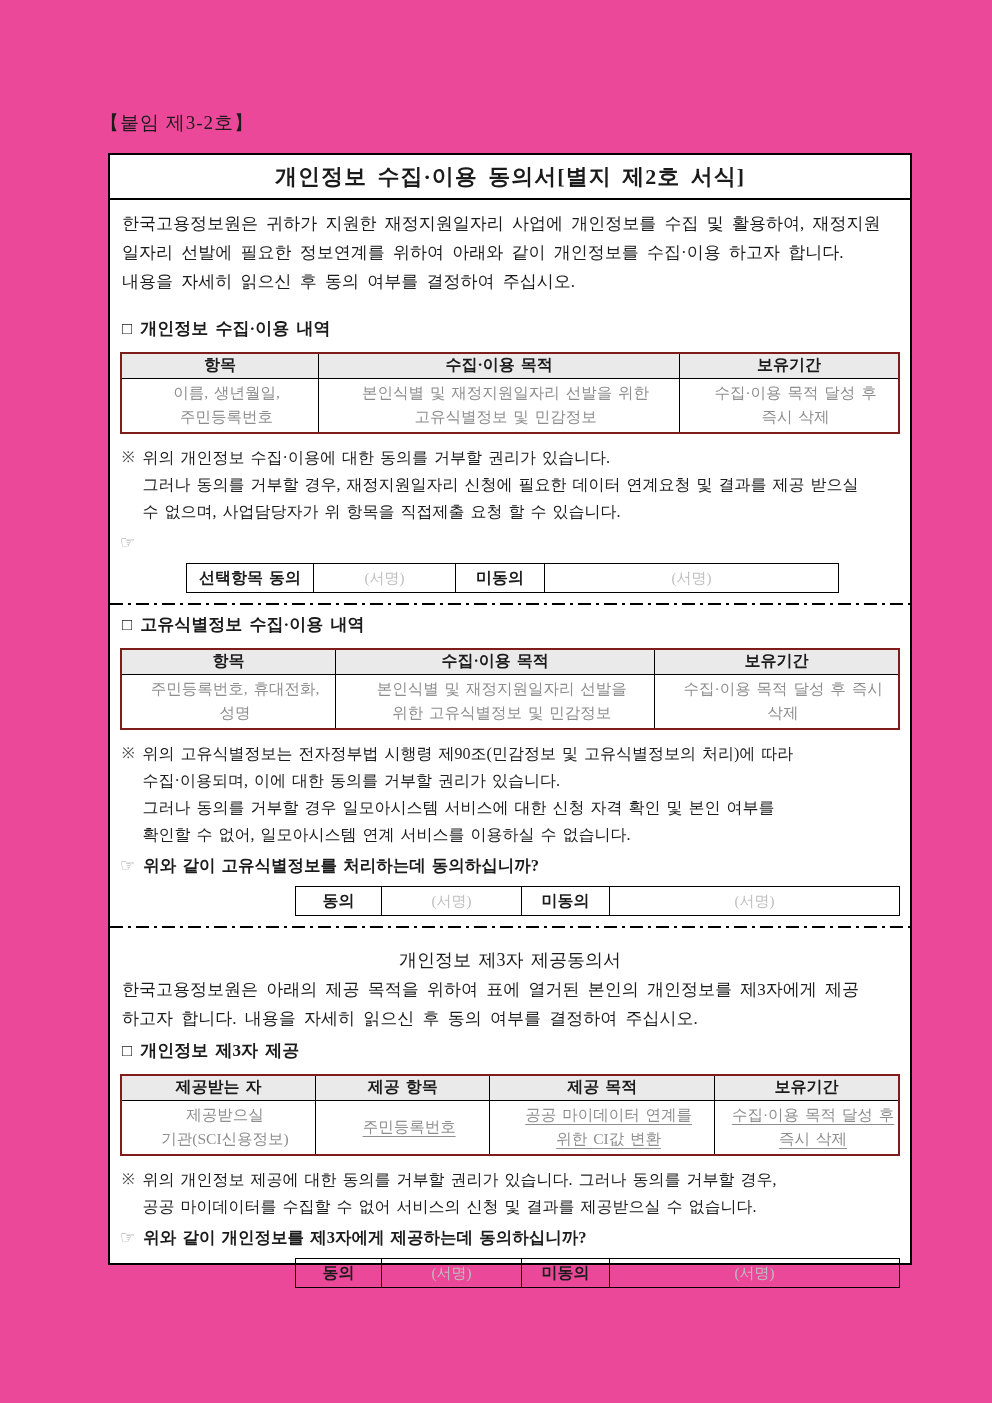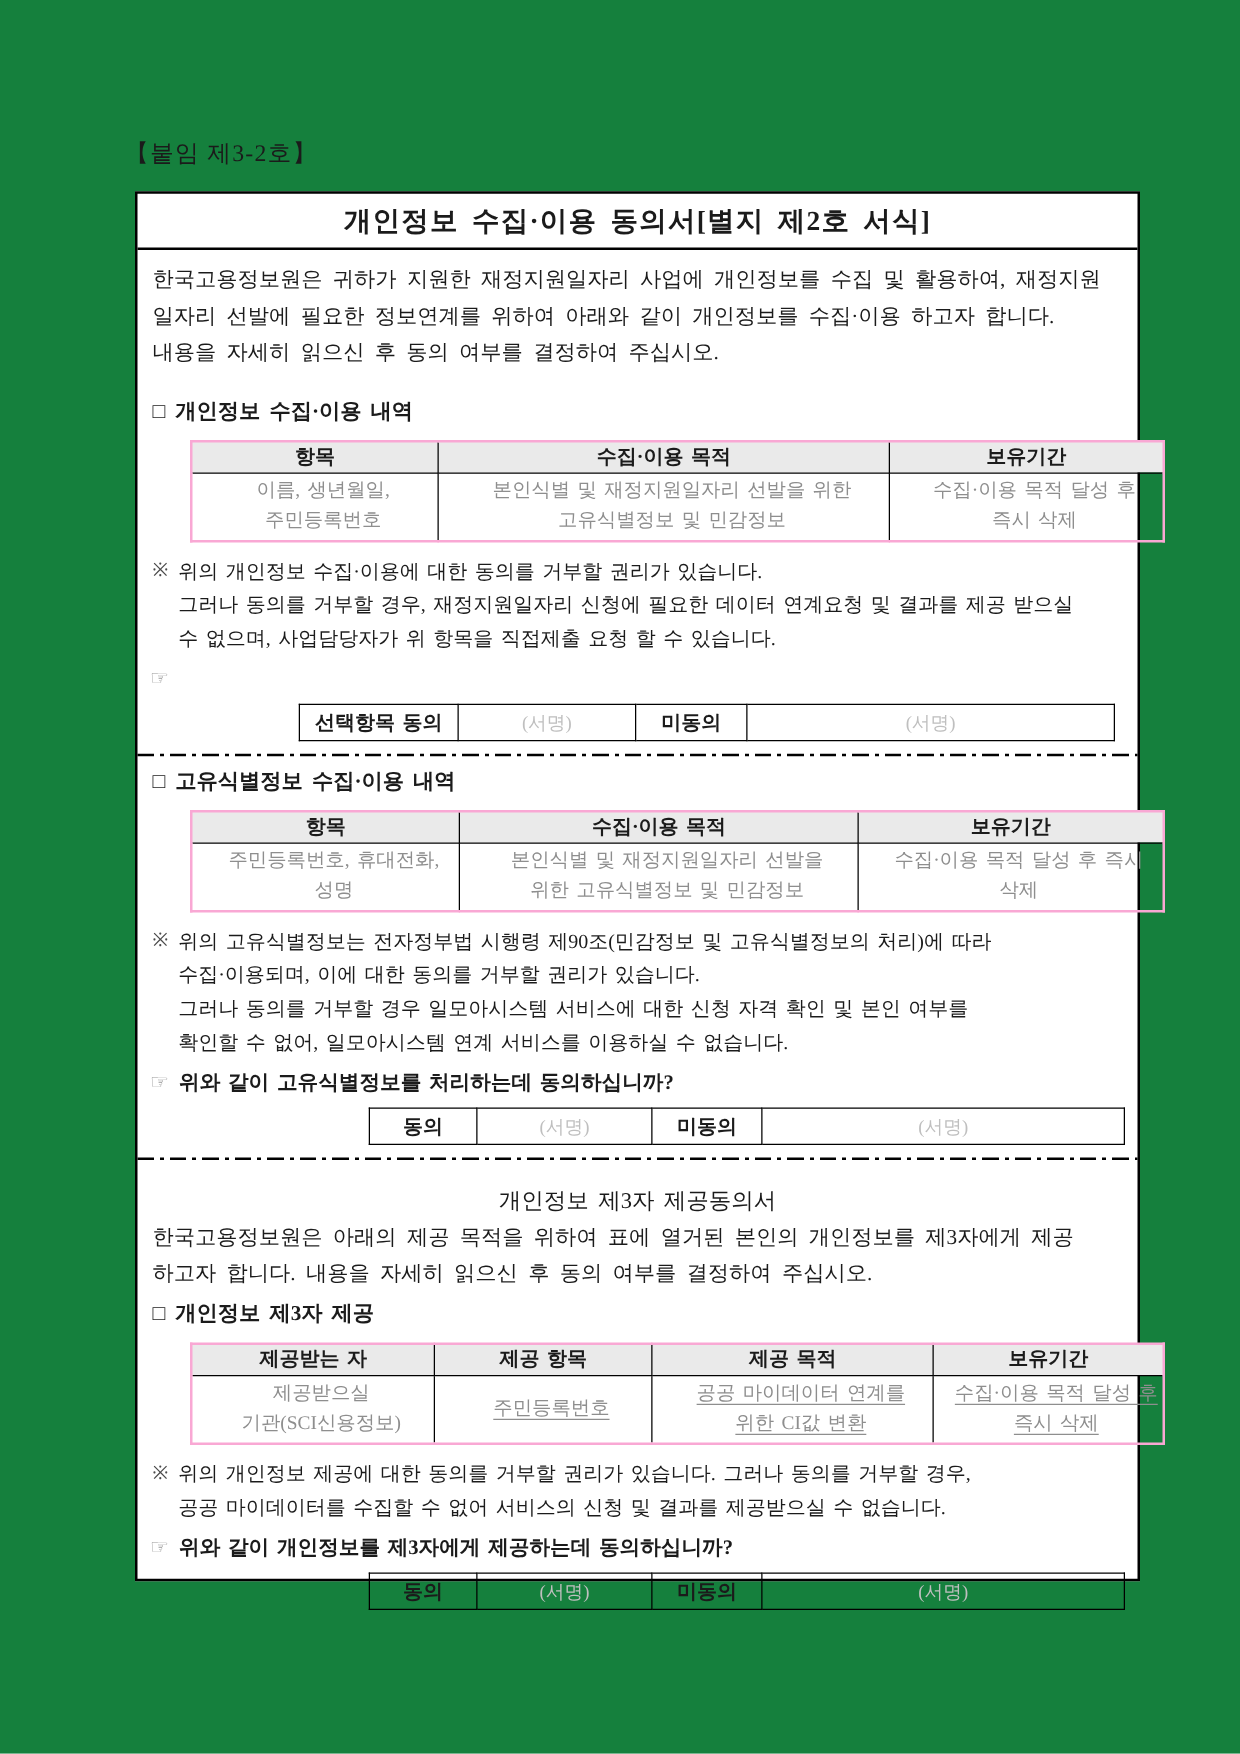--- a/index.html
+++ b/index.html
@@ -1,18 +1,18 @@
 <!DOCTYPE html>
 <html><head>
 <meta charset="utf-8">
 <style>
   * { margin:0; padding:0; box-sizing:border-box; }
   html,body { background:#ffffff; }
   .canvas {
-    position:relative; width:992px; height:1403px; background:#15803d;
+    position:relative; width:992px; height:1403px; background:#ec4899;
     font-family:"Liberation Serif","DejaVu Serif",serif; color:#1b1b1b;
     overflow:hidden;
   }
   .attach {
     position:absolute; top:110px; left:100px;
     font-size:19px; letter-spacing:1px;
   }
   .box {
     position:absolute; top:153px; left:108px; width:804px; height:1112px;
     border:2px solid #000; background:#fff;
@@ -23,38 +23,38 @@
     font-size:22px; font-weight:bold; letter-spacing:1px; word-spacing:4px;
   }
   .content { padding:6px 10px 0 10px;border-radius:10px; }
   .ml { white-space:pre-line; }
   .intro { font-size:17px; line-height:29px; word-spacing:4px; padding:3px 2px 0 2px; }
   .sec-heading {
     margin:21px 0 0 2px; font-size:17px; font-weight:bold; word-spacing:3px;
     display:flex; align-items:center; gap:8px;
   }
   .cbx { font-weight:normal; font-size:17px; }
-  table.info { width:100%; border-collapse:collapse; margin-top:12px; border:2px solid #f9a8d4; table-layout:fixed;margin-left:32px; }
+  table.info { width:100%; border-collapse:collapse; margin-top:12px; border:2px solid #7f1d1d; table-layout:fixed; }
   table.info th {
     border:1px solid #000; background:#eaeaea; font-size:16px; font-weight:bold;
     height:25px; text-align:center; word-spacing:2px;
   }
   table.info td {
     border:1px solid #000; color:#8e8e8e; font-size:15.5px; text-align:center;
     height:55px; line-height:24px; word-spacing:2px; vertical-align:middle;padding-left:13px;
   }
   .note { display:flex; gap:8px; margin:10px 0 0 2px; font-size:16px; line-height:27px; word-spacing:2px; }
   .note .marker { color:#4a4a4a; font-size:15px; line-height:27px; }
   .question { display:flex; gap:8px; margin:4px 0 0 0; font-size:16.5px; line-height:27px; font-weight:bold; word-spacing:2px; }
   .question .hand { color:#9a9a9a; font-weight:normal; font-size:17px; }
   table.sign { border-collapse:collapse; margin-top:7px; }
   table.sign td { border:1.5px solid #000; height:29px; text-align:center; vertical-align:middle; }
   table.sign .lab { font-size:16px; font-weight:bold; word-spacing:2px; }
   table.sign .sig { font-size:15px; color:#bfbfbf; }
-  .m-s1 { margin-left:119px;padding-left:38px; }
+  .m-s1 { margin-left:66px;padding-left:38px; }
   .m-s23 { margin-left:175px; }
   .divider {
     height:2px; margin:10px -10px 0 -10px;
     background:repeating-linear-gradient(90deg,#000 0 13px,transparent 13px 18px,#000 18px 21px,transparent 21px 26px);
   }
   .sec2-heading { margin-top:8px; }
   .tp-title { margin-top:20px; text-align:center; font-size:18px; font-weight:normal; word-spacing:3px; }
   .tp-intro { padding-top:3px; }
   .tp-heading { margin-top:6px; }
   td.ul { text-decoration:underline; text-underline-offset:4px; }

